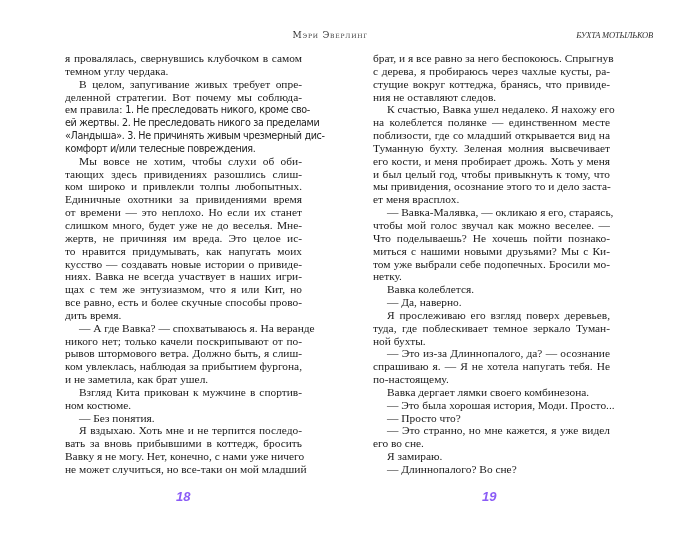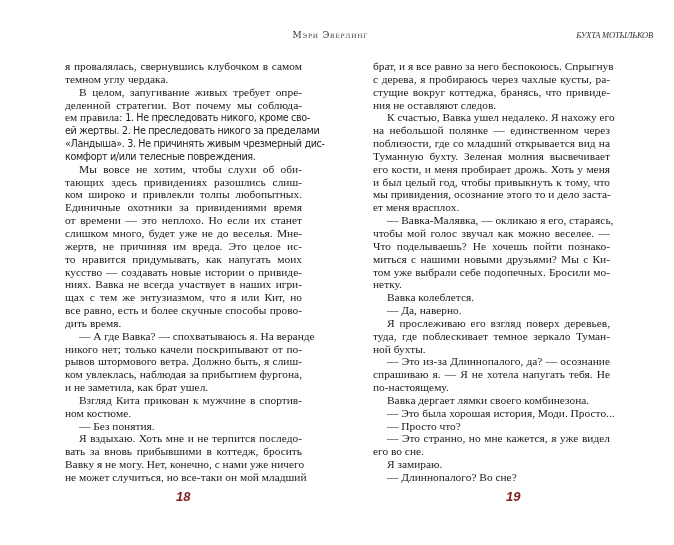--- a/index.html
+++ b/index.html
@@ -4,30 +4,30 @@
 <style>
   html, body { margin: 0; padding: 0; background: #ffffff; }
   body { width: 674px; height: 545px; position: relative; overflow: hidden; }
   .spread { position: absolute; left: 0; top: 0; width: 674px; height: 545px; background: #ffffff; }
   .page { position: absolute; top: 0; height: 545px; }
   .page.left { left: 0; width: 337px; }
   .page.right { left: 337px; width: 337px; }
   .running-head { position: absolute; top: 30px; font-size: 8.5px; color: #333; letter-spacing: 0.8px; }
   .page.left .running-head { left: 0; width: 368px; text-align: right; font-family: "DejaVu Serif", serif; font-variant: small-caps; font-size: 9px; }
   .page.right .running-head { left: 0; width: 316px; text-align: right; font-family: Liberation Serif, serif; font-style: italic; letter-spacing: -0.2px; }
-  .text-block { position: absolute; top: 60px; width: 237px; font-family: "Liberation Serif", serif; font-size: 11.4px; line-height: 12.85px; color: #1a1a1a; }
+  .text-block { position: absolute; top: 52px; width: 237px; font-family: "Liberation Serif", serif; font-size: 11.4px; line-height: 12.85px; color: #1a1a1a; }
   .page.left .text-block { left: 65px; }
   .page.right .text-block { left: 36px; }
   .line { display: block; white-space: nowrap; text-align: justify; text-align-last: justify; height: 12.85px; overflow: visible; }
   .line.last { text-align-last: left; }
   .line.indent { padding-left: 14px; }
   .hand { font-family: "DejaVu Sans", sans-serif; font-size: 9.6px; letter-spacing: -0.35px; color: #222; }
-  .folio { position: absolute; top: 489px; font-family: "Liberation Sans", sans-serif; font-style: italic; font-weight: bold; font-size: 13px; color: #7f1d1d; }
+  .folio { position: absolute; top: 489px; font-family: "Liberation Sans", sans-serif; font-style: italic; font-weight: bold; font-size: 13px; color: #8b5cf6; }
   .page.left .folio { left: 176px; }
-  .page.right .folio { left: 145px; margin-left: 24px; }
+  .page.right .folio { left: 145px; }
 </style>
 </head>
 <body>
 
 <div class="spread">
 
   <div class="page left">
     <div class="running-head">Мэри Эверлинг</div>
     <div class="text-block" id="left-text">
         <span class="line"><span>я провалялась, свернувшись клубочком в самом</span></span>
@@ -68,21 +68,21 @@
   </div>
 
   <div class="page right">
     <div class="running-head">БУХТА МОТЫЛЬКОВ</div>
     <div class="text-block" id="right-text">
         <span class="line"><span>брат, и я все равно за него беспокоюсь. Спрыгнув</span></span>
         <span class="line"><span>с дерева, я пробираюсь через чахлые кусты, ра-</span></span>
         <span class="line"><span>стущие вокруг коттеджа, бранясь, что привиде-</span></span>
         <span class="line last"><span>ния не оставляют следов.</span></span>
         <span class="line indent"><span>К счастью, Вавка ушел недалеко. Я нахожу его</span></span>
-        <span class="line"><span>на небольшой полянке — единственном через</span></span>
+        <span class="line"><span>на колеблется полянке — единственном месте</span></span>
         <span class="line"><span>поблизости, где со младший открывается вид на</span></span>
         <span class="line"><span>Туманную бухту. Зеленая молния высвечивает</span></span>
         <span class="line"><span>его кости, и меня пробирает дрожь. Хоть у меня</span></span>
         <span class="line"><span>и был целый год, чтобы привыкнуть к тому, что</span></span>
         <span class="line"><span>мы привидения, осознание этого то и дело заста-</span></span>
         <span class="line last"><span>ет меня врасплох.</span></span>
         <span class="line indent"><span>— Вавка-Малявка, — окликаю я его, стараясь,</span></span>
         <span class="line"><span>чтобы мой голос звучал как можно веселее. —</span></span>
         <span class="line"><span>Что поделываешь? Не хочешь пойти познако-</span></span>
         <span class="line"><span>миться с нашими новыми друзьями? Мы с Ки-</span></span>

